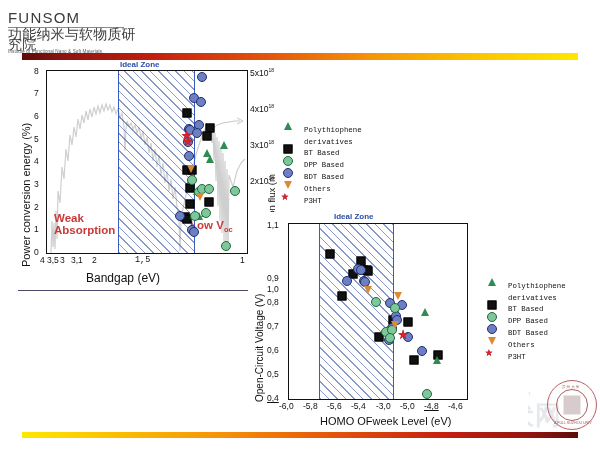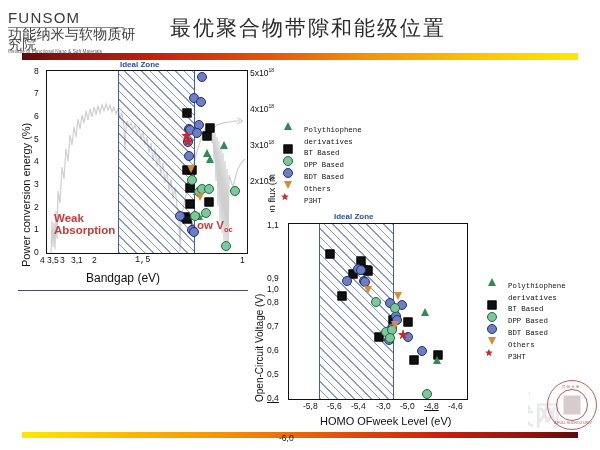--- a/index.html
+++ b/index.html
@@ -93,21 +93,20 @@
 
 <div id="slide">
 
   <div class="logo">
     <div class="logo-main">FUNSOM</div>
     <div class="logo-rule"></div>
     <div class="logo-cn">功能纳米与软物质研究院</div>
     <div class="logo-en">Institute of Functional Nano &amp; Soft Materials</div>
   </div>
 
-  <div class="deck-title">最优聚合物带隙和能级位置</div>
 
   <div class="topbar"></div>
   <div class="botbar"></div>
 
   <div class="divider" style="left:18px;top:290px;width:260px;"></div>
   <div class="vdivider" style="left:277px;top:70px;height:221px;"></div>
 
   <div class="wm" style="left:402px;top:378px;">
     <span class="wm-ofweek">OFweek</span>
   </div>
@@ -297,21 +296,21 @@
       <div class="tick" style="left:19px;top:157px;">0,5</div>
       <div class="tick" style="left:19px;top:133px;">0,6</div>
       <div class="tick" style="left:19px;top:109px;">0,7</div>
       <div class="tick" style="left:19px;top:85px;">0,8</div>
       <div class="tick" style="left:19px;top:61px;">0,9</div>
       <div class="tick" style="left:19px;top:37px;margin-top:35px;">1,0</div>
       <div class="tick" style="left:19px;top:8px;">1,1</div>
     </div>
 
     <div>
-      <div class="tick" style="left:31px;top:189px;margin-top:32px;">-6,0</div>
+      <div class="tick" style="left:31px;top:189px;">-6,0</div>
       <div class="tick" style="left:55px;top:189px;">-5,8</div>
       <div class="tick" style="left:79px;top:189px;">-5,6</div>
       <div class="tick" style="left:103px;top:189px;">-5,4</div>
       <div class="tick" style="left:128px;top:189px;">-3,0</div>
       <div class="tick" style="left:152px;top:189px;">-5,0</div>
       <div class="tick" style="left:176px;top:189px;text-decoration:underline;">-4,8</div>
       <div class="tick" style="left:200px;top:189px;">-4,6</div>
     </div>
 
     <div id="c2-points" style="position:absolute;left:40px;top:11px;width:178px;height:175px;">

